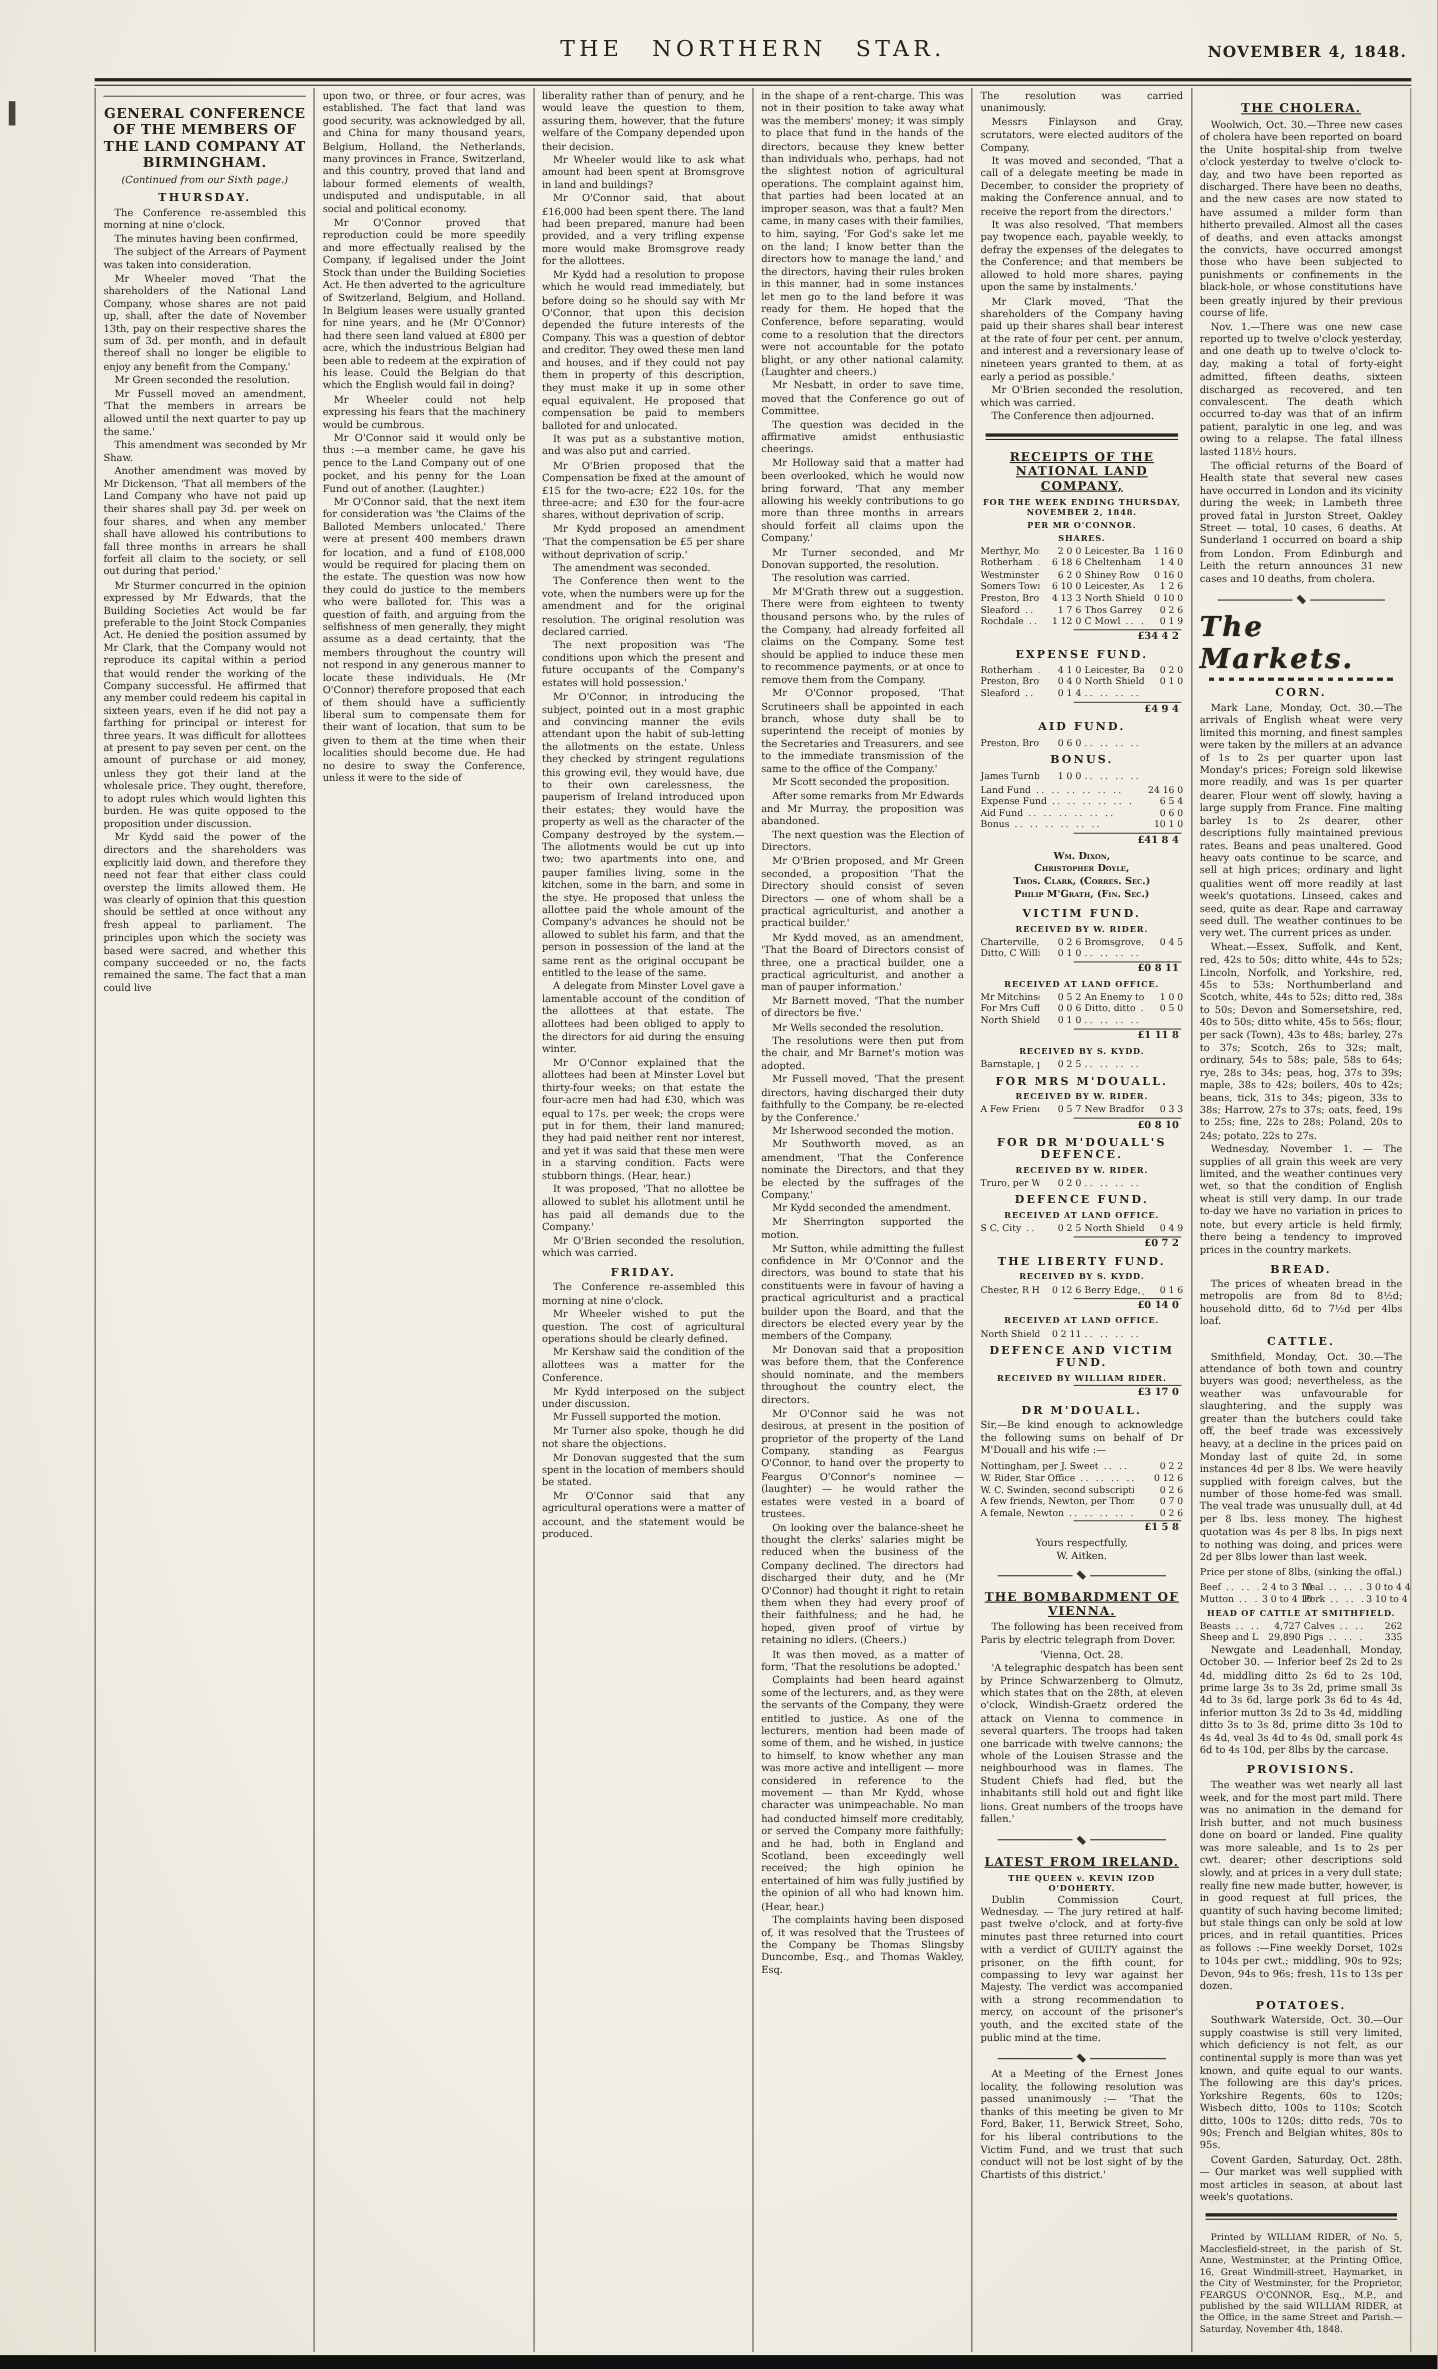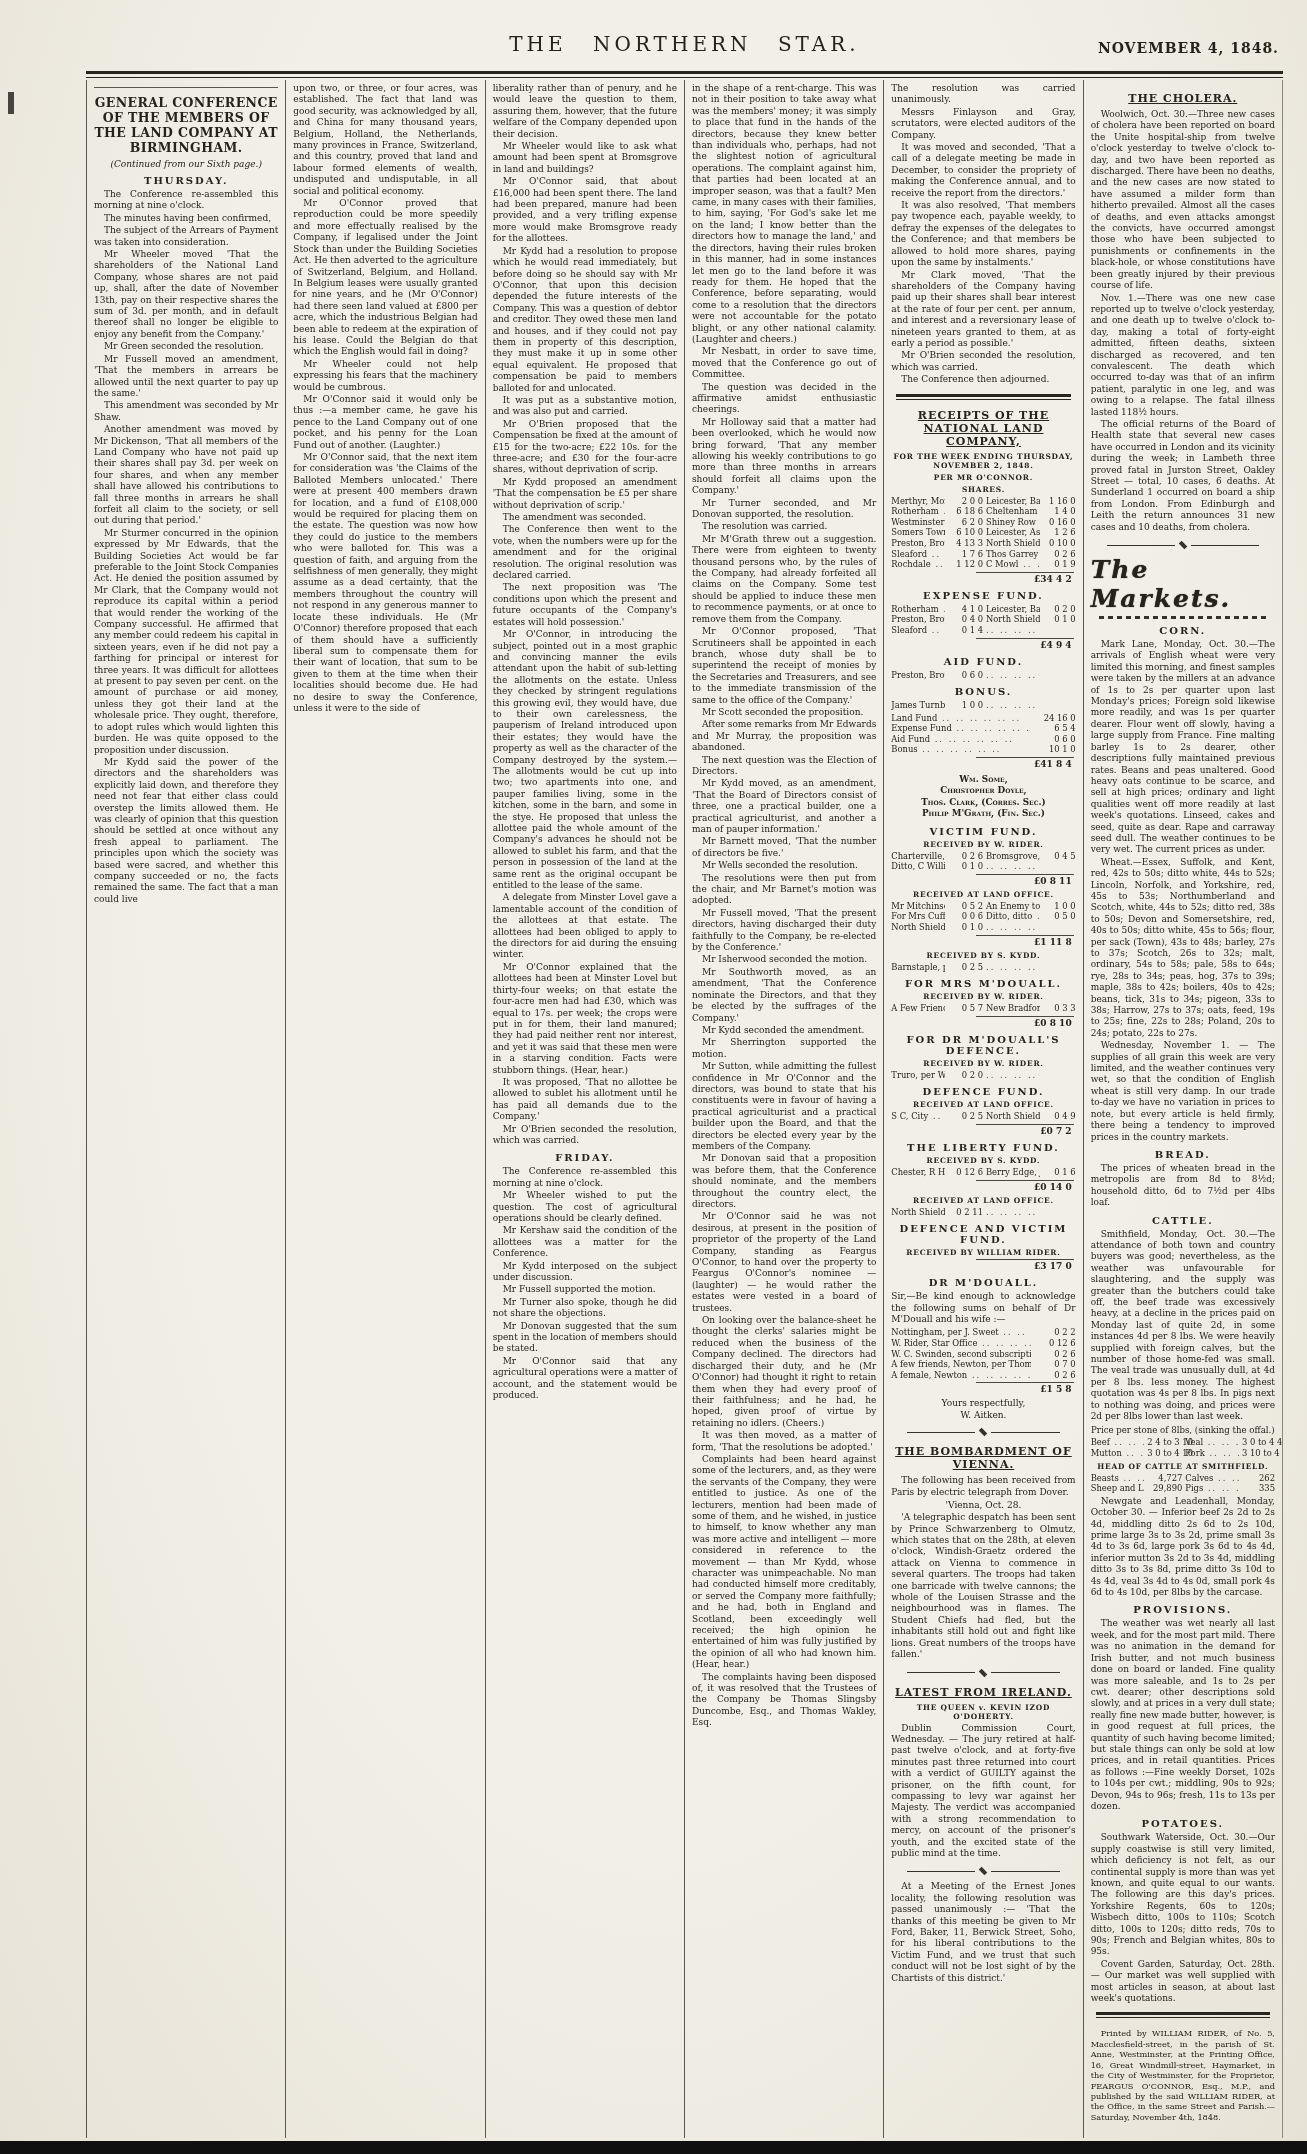--- a/index.html
+++ b/index.html
@@ -111,20 +111,21 @@
         <p class="para">Mr Nesbatt, in order to save time, moved that the Conference go out of Committee.</p>
         <p class="para">The question was decided in the affirmative amidst enthusiastic cheerings.</p>
         <p class="para">Mr Holloway said that a matter had been overlooked, which he would now bring forward, 'That any member allowing his weekly contributions to go more than three months in arrears should forfeit all claims upon the Company.'</p>
         <p class="para">Mr Turner seconded, and Mr Donovan supported, the resolution.</p>
         <p class="para">The resolution was carried.</p>
         <p class="para">Mr M'Grath threw out a suggestion. There were from eighteen to twenty thousand persons who, by the rules of the Company, had already forfeited all claims on the Company. Some test should be applied to induce these men to recommence payments, or at once to remove them from the Company.</p>
         <p class="para">Mr O'Connor proposed, 'That Scrutineers shall be appointed in each branch, whose duty shall be to superintend the receipt of monies by the Secretaries and Treasurers, and see to the immediate transmission of the same to the office of the Company.'</p>
         <p class="para">Mr Scott seconded the proposition.</p>
         <p class="para">After some remarks from Mr Edwards and Mr Murray, the proposition was abandoned.</p>
         <p class="para">The next question was the Election of Directors.</p>
+        <p class="para">Mr O'Brien proposed, and Mr Green seconded, a proposition 'That the Directory should consist of seven Directors — one of whom shall be a practical agriculturist, and another a practical builder.'</p>
         <p class="para">Mr Kydd moved, as an amendment, 'That the Board of Directors consist of three, one a practical builder, one a practical agriculturist, and another a man of pauper information.'</p>
         <p class="para">Mr Barnett moved, 'That the number of directors be five.'</p>
         <p class="para">Mr Wells seconded the resolution.</p>
         <p class="para">The resolutions were then put from the chair, and Mr Barnet's motion was adopted.</p>
         <p class="para">Mr Fussell moved, 'That the present directors, having discharged their duty faithfully to the Company, be re-elected by the Conference.'</p>
         <p class="para">Mr Isherwood seconded the motion.</p>
         <p class="para">Mr Southworth moved, as an amendment, 'That the Conference nominate the Directors, and that they be elected by the suffrages of the Company.'</p>
         <p class="para">Mr Kydd seconded the amendment.</p>
         <p class="para">Mr Sherrington supported the motion.</p>
         <p class="para">Mr Sutton, while admitting the fullest confidence in Mr O'Connor and the directors, was bound to state that his constituents were in favour of having a practical agriculturist and a practical builder upon the Board, and that the directors be elected every year by the members of the Company.</p>
@@ -246,21 +247,21 @@
             <span class="fname">Aid Fund</span>
             <span class="famt">0 6 0</span>
           </div>
           <div class="fundrow">
             <span class="fname">Bonus</span>
             <span class="famt">10 1 0</span>
           </div>
         </div>
         <div class="total">£41 8 4</div>
         <div class="signatures">
-          <div>Wm. Some,</div>
+          <div>Wm. Dixon,</div>
           <div>Christopher Doyle,</div>
           <div>Thos. Clark, (Corres. Sec.)</div>
           <div>Philip M'Grath, (Fin. Sec.)</div>
         </div>
         <div class="subhead">VICTIM FUND.</div>
         <div class="byline">RECEIVED BY W. RIDER.</div>
         <div class="fundtable">
           <div class="fundrow">
             <span class="fname">Charterville, C Arnold</span>
             <span class="famt">0 2 6</span>

